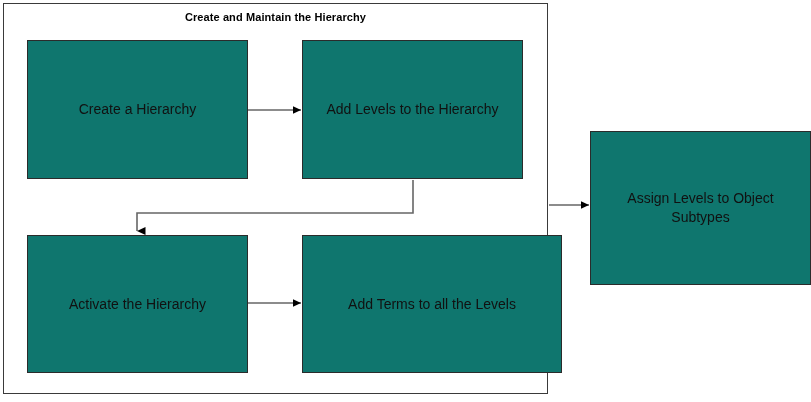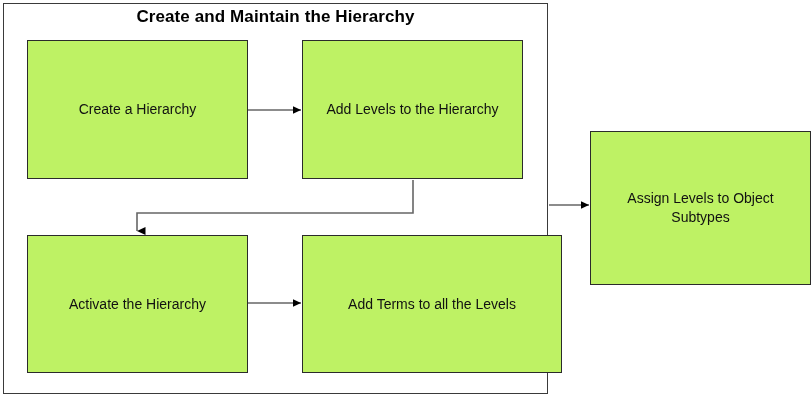--- a/index.html
+++ b/index.html
@@ -25,32 +25,32 @@
     border: 1.5px solid #3a3a3a;
     box-sizing: border-box;
     background: #ffffff;
   }
   .group-title {
     position: absolute;
     left: 0;
     top: 4px;
     width: 100%;
     text-align: center;
-    font-size: 17px;
+    font-size: 11px;
     font-weight: bold;
     color: #000000;
     letter-spacing: 0.1px;
     line-height: 18px;
   }
   
   .node {
     position: absolute;
     box-sizing: border-box;
     border: 1.4px solid #2b2b2b;
-    background: #bef264;
+    background: #0f766e;
     display: flex;
     align-items: center;
     justify-content: center;
     text-align: center;
     font-size: 14px;
     color: #111111;
     line-height: 19px;
     padding: 4px 10px;
   }
   .node-label {

